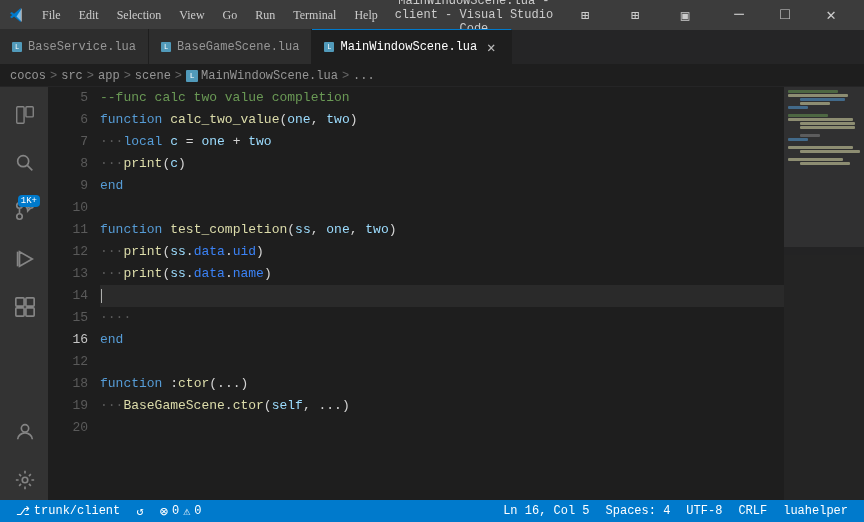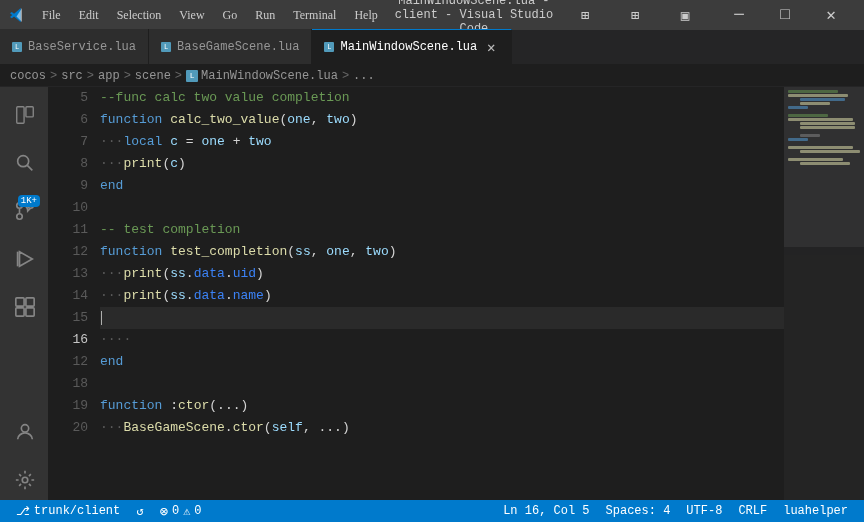--- a/index.html
+++ b/index.html
@@ -455,23 +455,20 @@
           <div class="code-line">
             <span class="dots">···</span><span class="fn">print</span><span class="punc">(</span><span class="var">c</span><span class="punc">)</span>
           </div>
 
           <div class="code-line">
             <span class="kw">end</span>
           </div>
 
           <div class="code-line"></div>
 
-          <div class="code-line">
-            <span class="cmt">-- test completion</span>
-          </div>
 
           <div class="code-line">
             <span class="kw">function</span><span class="plain"> </span><span class="fn">test_completion</span><span class="punc">(</span><span class="param">ss</span><span class="punc">, </span><span class="param">one</span><span class="punc">, </span><span class="param">two</span><span class="punc">)</span>
           </div>
 
           <div class="code-line">
             <span class="dots">···</span><span class="fn">print</span><span class="punc">(</span><span class="var">ss</span><span class="punc">.</span><span class="prop">data</span><span class="punc">.</span><span class="prop">uid</span><span class="punc">)</span>
           </div>
 
           <div class="code-line">

